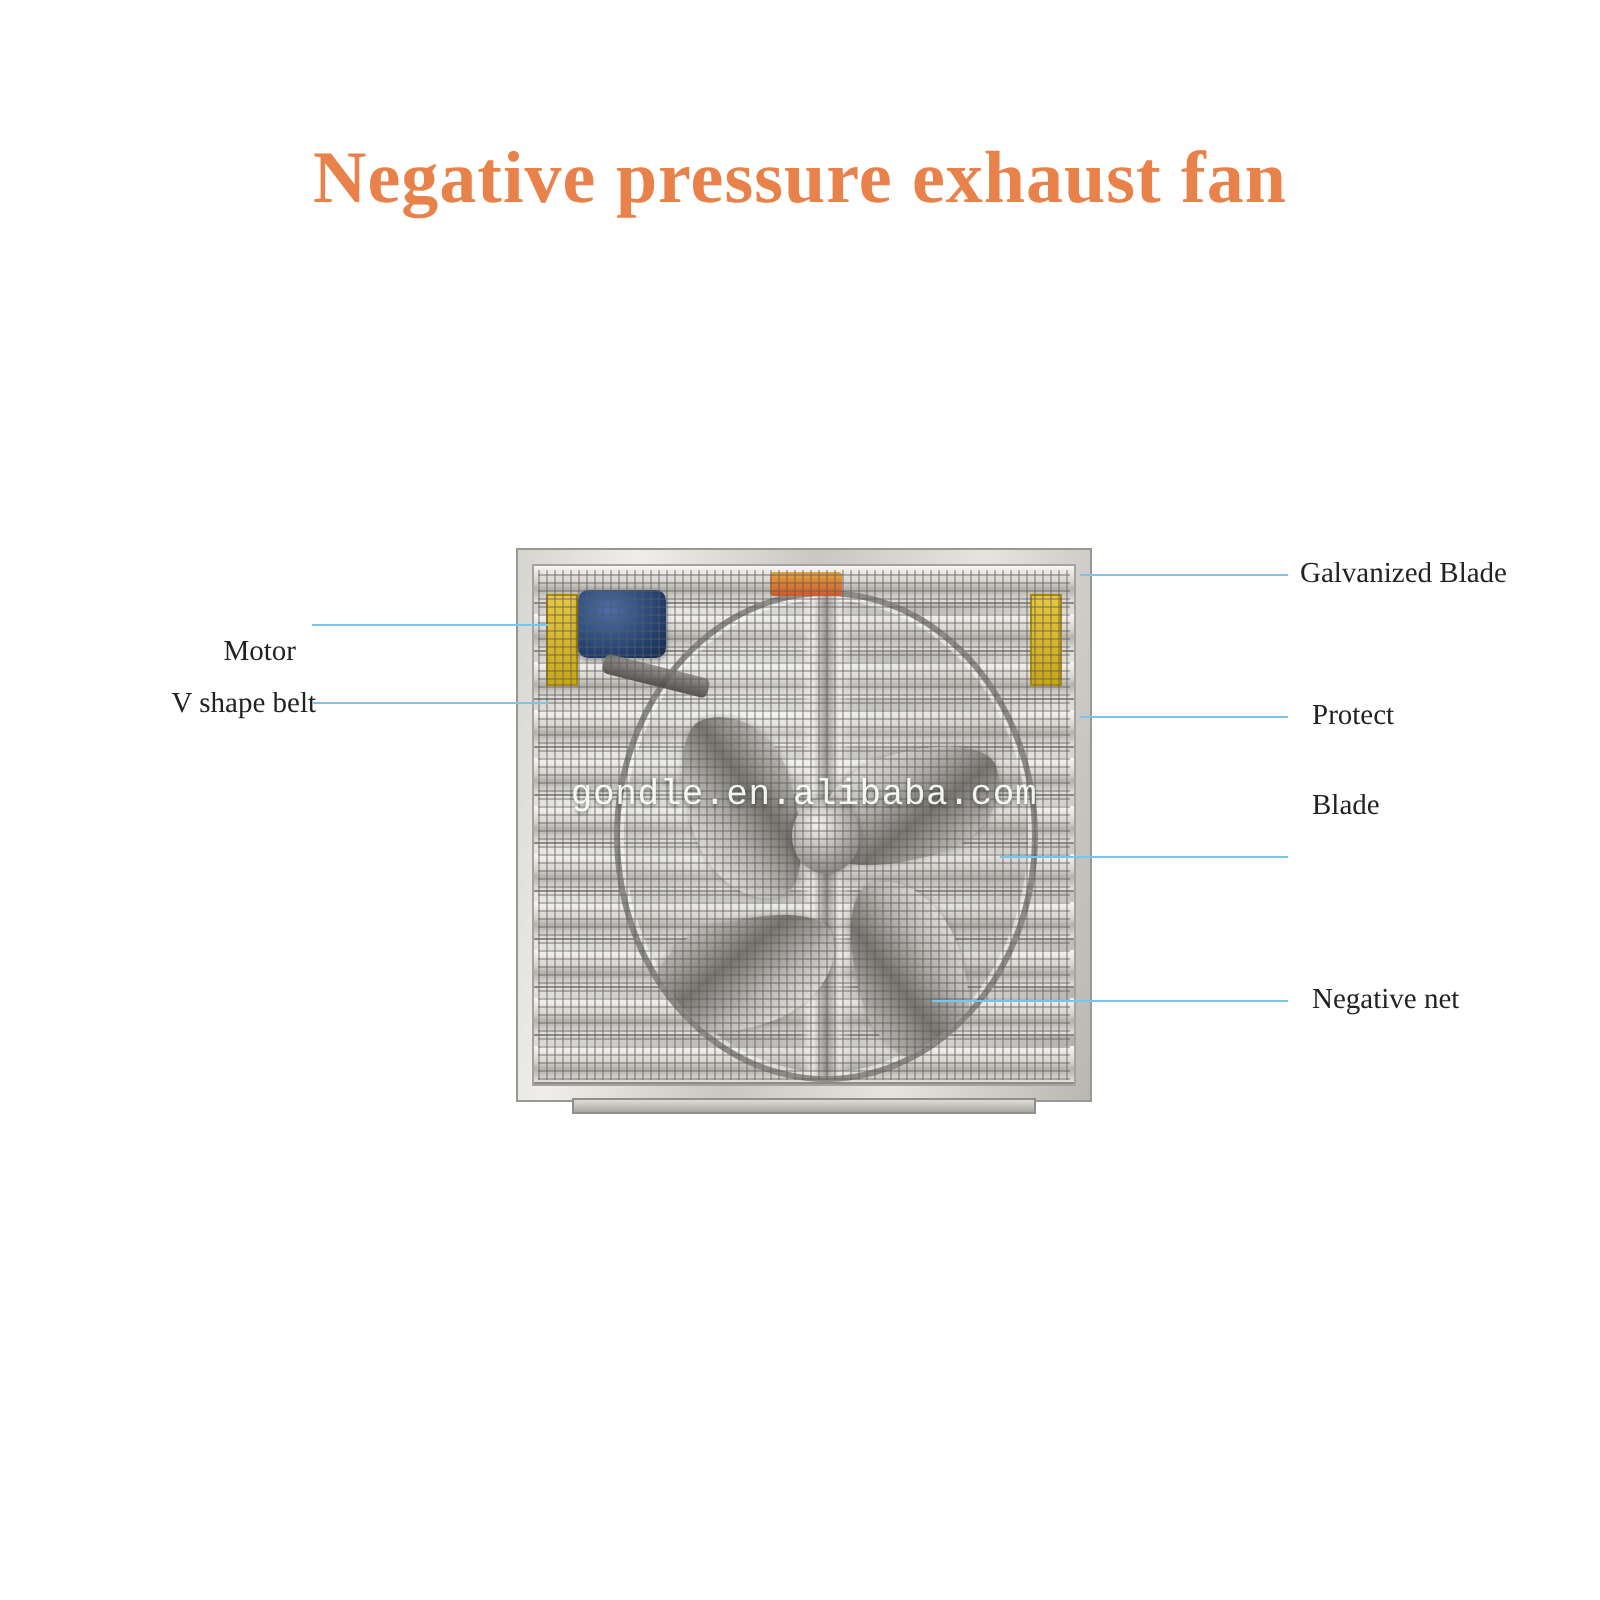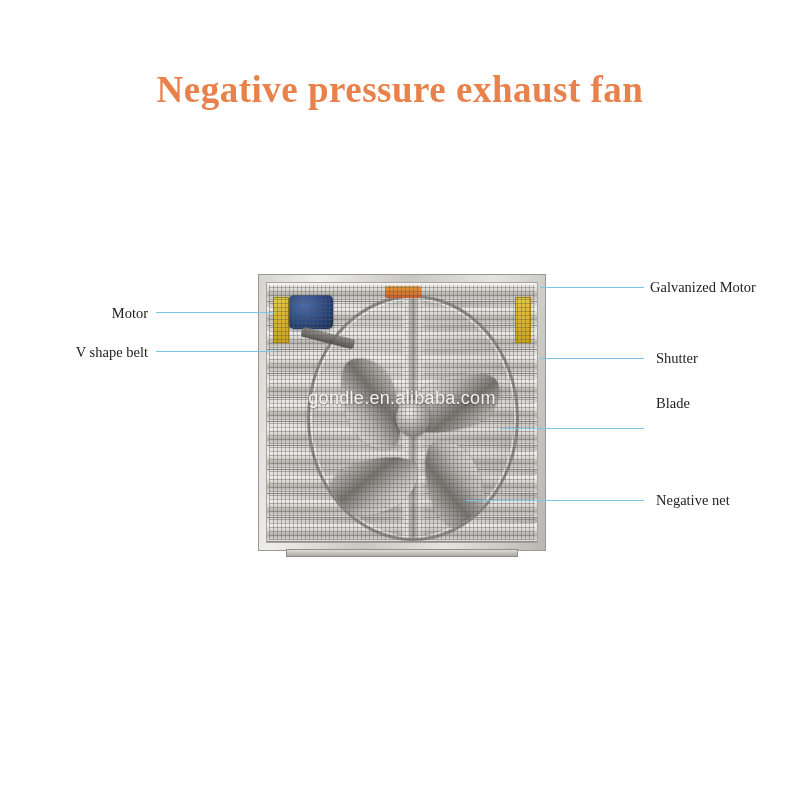--- a/index.html
+++ b/index.html
@@ -191,21 +191,21 @@
     border: 1px solid #918f8a;
     box-sizing: border-box;
   }
   
   #watermark {
     position: absolute;
     left: 258px;
     top: 388px;
     width: 288px;
     text-align: center;
-    font-family: Liberation Sans, sans-serif;
+    font-family: Liberation Mono, monospace;
     font-size: 18px;
     color: rgba(255,255,255,0.92);
     text-shadow: 0 1px 2px rgba(0,0,0,0.45);
     letter-spacing: 0.3px;
     pointer-events: none;
   }
 
   
   .callout {
     position: absolute;
@@ -262,31 +262,31 @@
       <div class="belt"></div>
       <div class="sticker"></div>
 
       <div class="mesh"></div>
     </div>
     <div class="base"></div>
   </div>
 
   <div id="watermark">gondle.en.alibaba.com</div>
 
-  <div class="callout left" style="left:60px; top:305px; width:88px;">Motor</div>
+  <div class="callout left" style="left:60px; top:318px; width:88px;">Motor</div>
   <div class="leader" style="left:156px; top:312px; width:118px;"></div>
 
-  <div class="callout left" style="left:35px; top:344px; width:113px;">V shape belt</div>
+  <div class="callout left" style="left:45px; top:344px; width:113px;">V shape belt</div>
   <div class="leader" style="left:156px; top:351px; width:118px;"></div>
 
   <div class="leader" style="left:540px; top:287px; width:104px;"></div>
-  <div class="callout right" style="left:650px; top:279px;">Galvanized Motor</div>
+  <div class="callout right" style="left:650px; top:279px;">Galvanized Blade</div>
 
   <div class="leader" style="left:540px; top:358px; width:104px;"></div>
-  <div class="callout right" style="left:656px; top:350px;">Shutter</div>
+  <div class="callout right" style="left:656px; top:350px;">Protect</div>
 
   <div class="leader" style="left:500px; top:428px; width:144px;"></div>
   <div class="callout right" style="left:656px; top:395px;">Blade</div>
 
   <div class="leader" style="left:466px; top:500px; width:178px;"></div>
   <div class="callout right" style="left:656px; top:492px;">Negative net</div>
 
 </div>
 
 </body></html>

